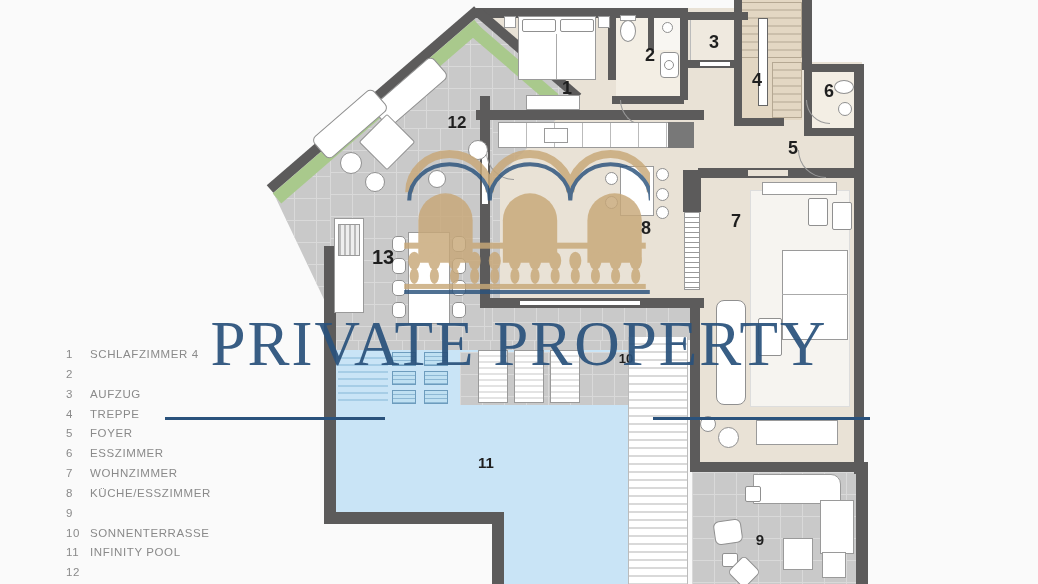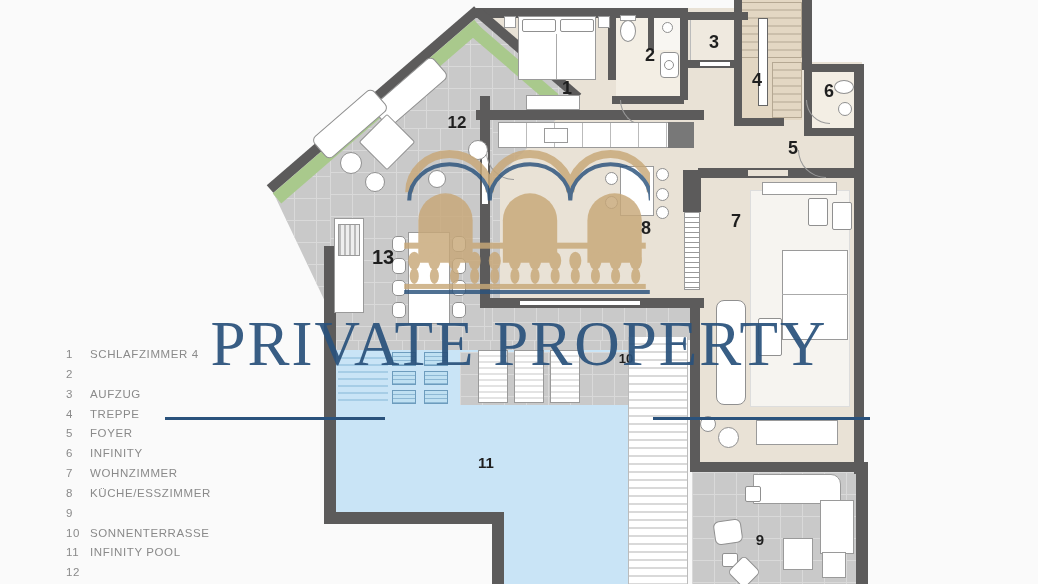--- a/index.html
+++ b/index.html
@@ -257,21 +257,21 @@
       <div class="row">
         <span class="n">4</span>
         <span>TREPPE</span>
       </div>
       <div class="row">
         <span class="n">5</span>
         <span>FOYER</span>
       </div>
       <div class="row">
         <span class="n">6</span>
-        <span>INFINITY</span>
+        <span>ESSZIMMER</span>
       </div>
       <div class="row">
         <span class="n">7</span>
         <span>WOHNZIMMER</span>
       </div>
       <div class="row">
         <span class="n">8</span>
         <span>KÜCHE/ESSZIMMER</span>
       </div>
       <div class="row">

